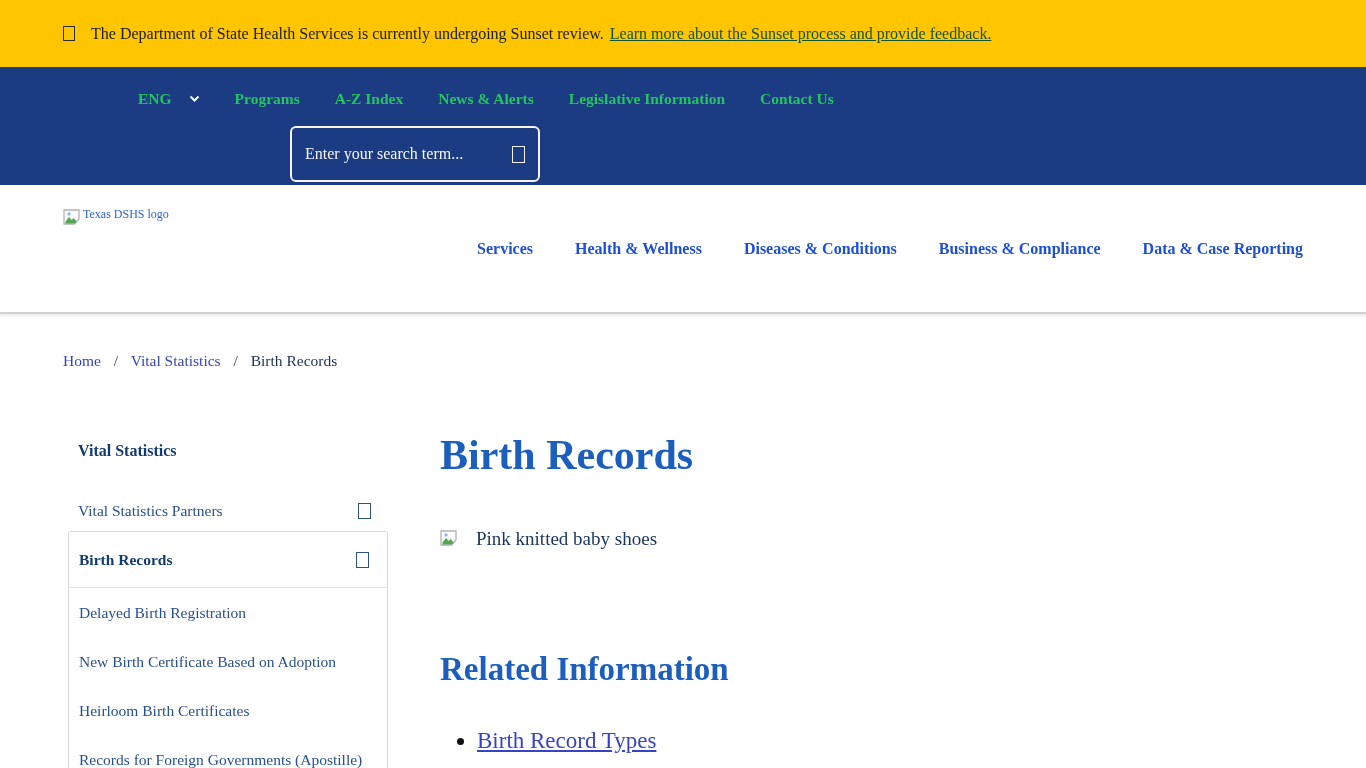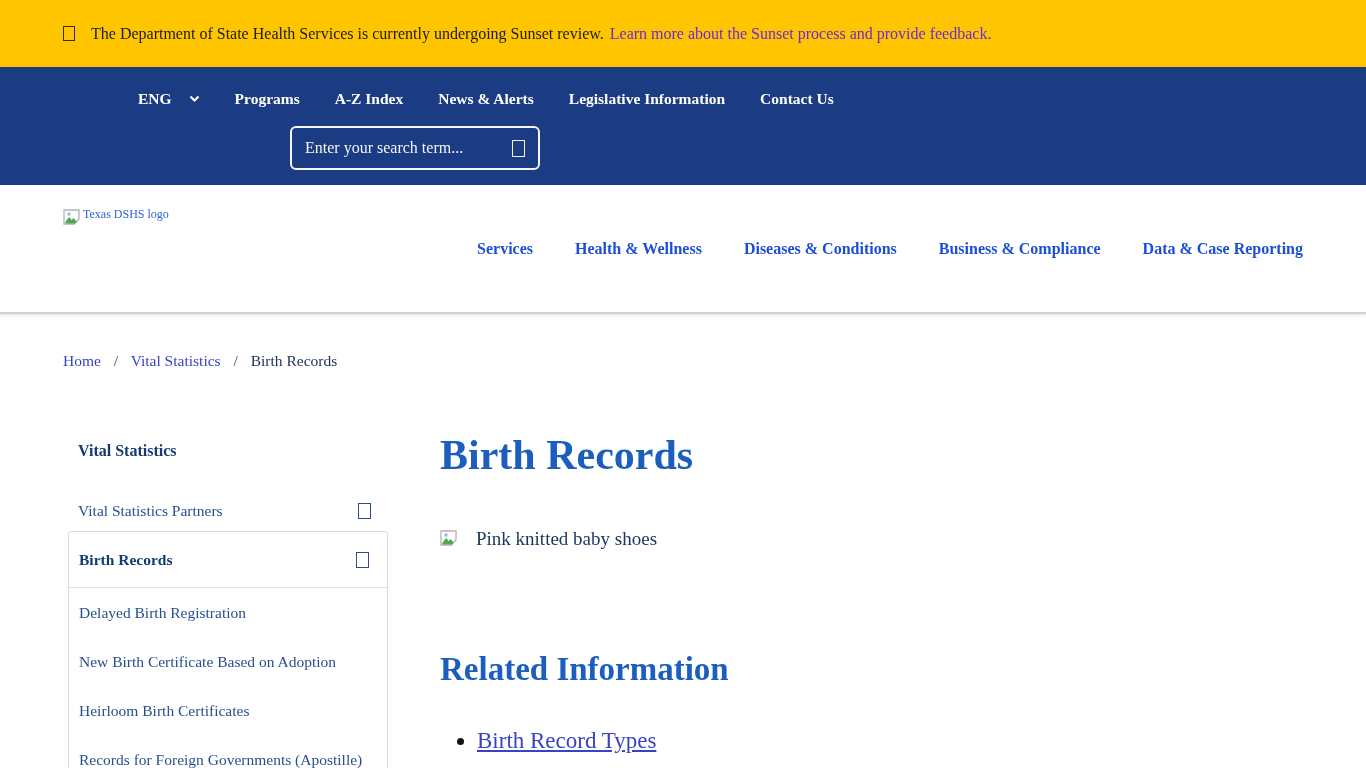--- a/index.html
+++ b/index.html
@@ -3,34 +3,34 @@
 <meta charset="utf-8">
 <style>
   * { margin:0; padding:0; box-sizing:border-box; }
   html,body { width:1366px; height:768px; overflow:hidden; background:#fff;
     font-family:"Liberation Serif","DejaVu Serif",serif; }
   .inner { width:1240px; margin:0 auto; }
 
   
   .alert-banner { background:#FFC600; height:67px; display:flex; align-items:center; }
   .alert-banner .inner { display:flex; align-items:center; font-size:16px; color:#1b1b1b; }
-  .alert-link { color:#6d28d9; margin-left:6px; cursor:pointer; }
+  .alert-link { color:#14532d; text-decoration:underline; margin-left:6px; cursor:pointer; }
 
   
   .tofu { display:inline-block; width:12px; height:15px; }
   .tofu-dark  { border:1.5px solid #2b2b2b; margin-right:16px; }
   .tofu-light { border:1.5px solid #f2f2f2; width:13px; height:17px; }
   .tofu-navy  { border:1.5px solid #2c4f8e; width:13px; height:16px; }
 
   
   .top-nav { background:#1B3B82; height:118px; }
   .nav-row { display:flex; align-items:center; gap:35px; padding:23px 0 0 75px; }
-  .nav-row a { color:#ffffff; font-weight:bold; font-size:15.5px; text-decoration:none; cursor:pointer; }
+  .nav-row a { color:#22c55e; font-weight:bold; font-size:15.5px; text-decoration:none; cursor:pointer; }
   .lang { display:inline-flex; align-items:center; gap:17px; }
-  .search-box { margin:18px 0 0 227px; width:250px; height:44px; border:2px solid #f5f5f5;
+  .search-box { margin:18px 0 0 227px; width:250px; height:56px; border:2px solid #f5f5f5;
     border-radius:6px; display:flex; align-items:center; padding:0 13px; }
   .search-box input { flex:1; background:transparent; border:none; outline:none;
     color:#fff; font-size:16px; font-family:inherit; }
   .search-box input::placeholder { color:#f5f5f8; opacity:1; }
 
   
   .site-header { height:129px; border-bottom:2px solid #d2d2d2; box-shadow:0 2px 2px rgba(0,0,0,.08); }
   .logo-link { display:inline-flex; align-items:flex-start; gap:2px; margin-top:22px;
     color:#2C63D9; font-size:12px; text-decoration:none; cursor:pointer; }
   .main-nav { display:flex; justify-content:flex-end; gap:42px; margin-top:10px; }

